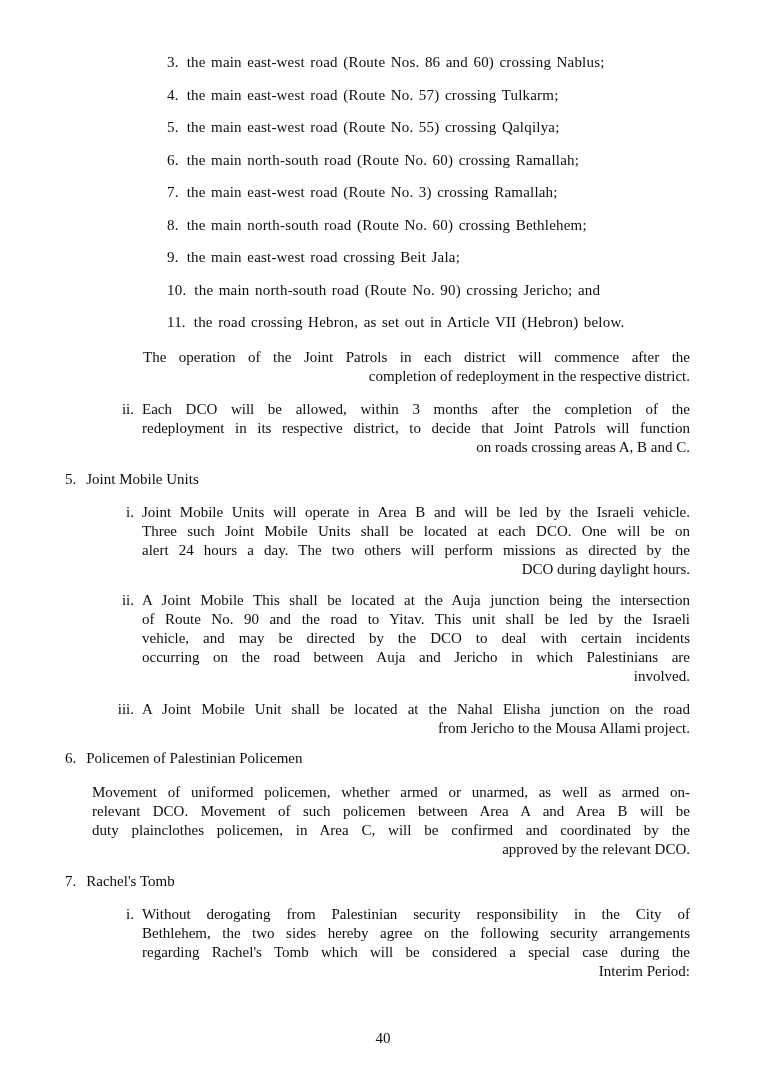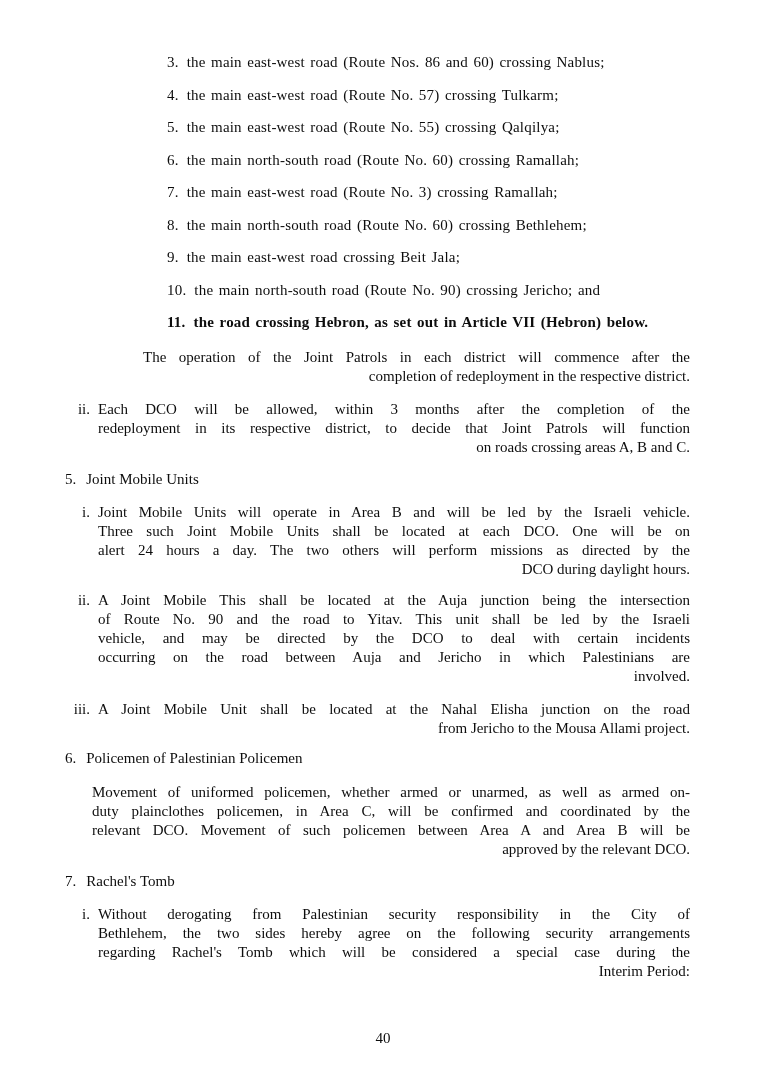--- a/index.html
+++ b/index.html
@@ -18,29 +18,29 @@
 
   
   .road-item {
     display: flex;
     margin-left: 167px;
     margin-bottom: 13.5px;
     white-space: nowrap;
     word-spacing: 1.5px;
     letter-spacing: 0.2px;
   }
-  .road-item:last-child { margin-bottom: 16px; font-weight: bold; }
+  .road-item:last-child { margin-bottom: 16px; }
   .road-item .num { flex: 0 0 auto; margin-right: 8px; }
 
   
   .para-op { margin-left: 143px; margin-right: 68px; }
   .para-mv { margin-left: 92px;  margin-right: 68px; }
 
   
-  .roman { display: flex; padding-left: 64px; margin-right: 68px; }
+  .roman { display: flex; padding-left: 108px; margin-right: 68px; }
   .rmark { flex: 0 0 26px; text-align: right; margin-right: 8px; }
   .rtext { flex: 1; min-width: 0; }
 
   
   .section { display: flex; padding-left: 65px; }
   .snum { flex: 0 0 auto; margin-right: 10px; }
 
   
   .jl { text-align: justify; text-align-last: justify; text-justify: inter-word; white-space: nowrap; }
   .pl { text-align: right; white-space: nowrap; font-family: Liberation Serif, serif; }
@@ -153,22 +153,22 @@
       </div>
     </div>
 
     <div class="section mt11">
       <span class="snum">6.</span>
       <span class="stitle">Policemen of Palestinian Policemen</span>
     </div>
 
     <div class="para-mv mt15">
       <div class="jl">Movement of uniformed policemen, whether armed or unarmed, as well as armed on-</div>
+      <div class="jl">relevant DCO. Movement of such policemen between Area A and Area B will be</div>
       <div class="jl">duty plainclothes policemen, in Area C, will be confirmed and coordinated by the</div>
-      <div class="jl">relevant DCO. Movement of such policemen between Area A and Area B will be</div>
       <div class="pl">approved by the relevant DCO.</div>
     </div>
 
     <div class="section mt13">
       <span class="snum">7.</span>
       <span class="stitle">Rachel's Tomb</span>
     </div>
 
     <div class="roman mt14">
       <span class="rmark">i.</span>

